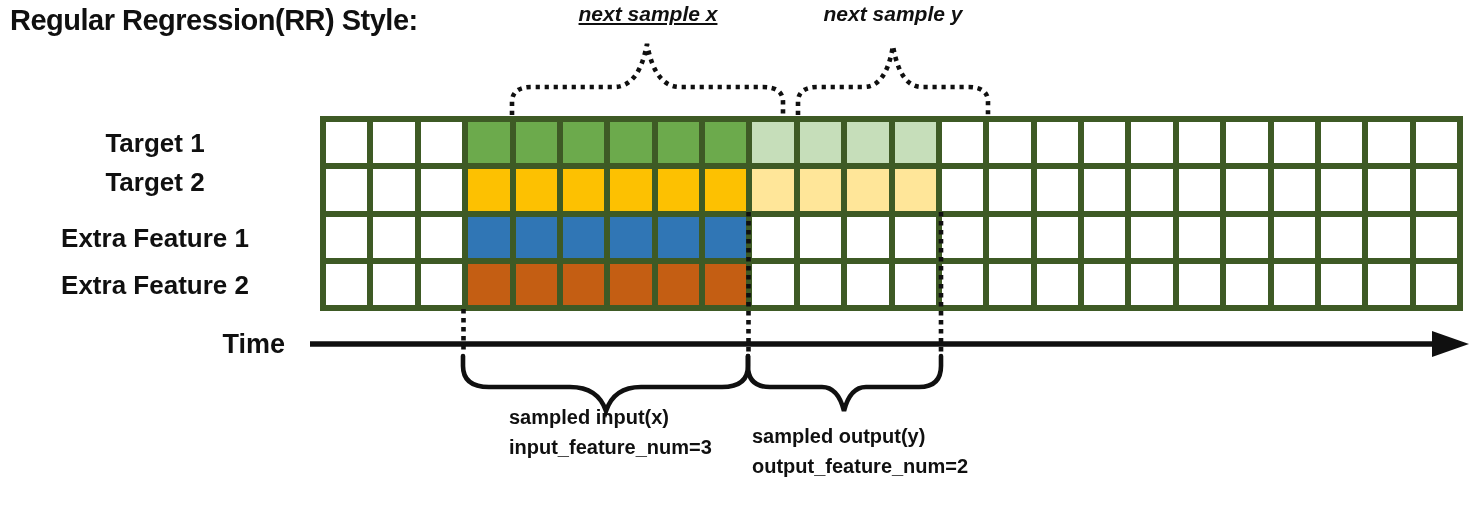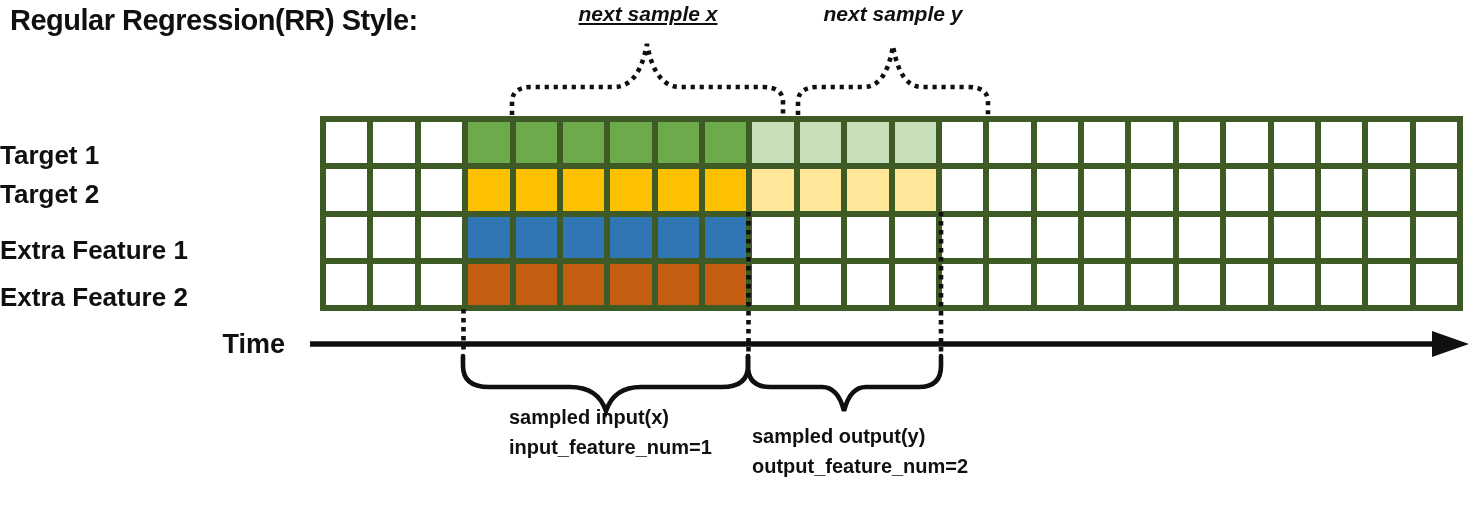--- a/index.html
+++ b/index.html
@@ -2,22 +2,22 @@
 <html style="--grid-green: #3e5a25;"><head>
 <meta charset="utf-8">
 <style>
   html,body{margin:0;padding:0;background:#ffffff;}
   body{width:1476px;height:516px;position:relative;overflow:hidden;
        font-family:"Liberation Sans",sans-serif;color:#101010;}
   .abs{position:absolute;}
   .title{left:10px;top:4px;font-size:29px;font-weight:bold;letter-spacing:-0.5px;}
   .top-label{top:2px;font-size:21px;font-weight:bold;font-style:italic;
              transform:translateX(-50%);white-space:nowrap;}
-  .row-label{width:310px;text-align:left;font-size:26px;font-weight:bold;
-             line-height:28px;white-space:nowrap;margin-top:12px;}
+  .row-label{width:310px;text-align:center;font-size:26px;font-weight:bold;
+             line-height:28px;white-space:nowrap;}
   .time-label{left:140px;top:329px;width:145px;text-align:right;
               font-size:27px;font-weight:bold;}
   #grid{left:320px;top:116px;width:1143px;height:195px;box-sizing:border-box;
         background:var(--grid-green,#3e5a25);border:6px solid var(--grid-green,#3e5a25);
         display:grid;grid-auto-rows:1fr;gap:6px;}
   .cell{background:#ffffff;}
   .note{font-size:20px;font-weight:bold;line-height:30px;white-space:nowrap;}
   #note-input{left:509px;top:402px;}
   #note-output{left:752px;top:421px;}
   svg.overlay{position:absolute;left:0;top:0;z-index:5;pointer-events:none;}
@@ -149,18 +149,18 @@
   <line x1="310" y1="344" x2="1440" y2="344" stroke="#101010" stroke-width="5.5"></line>
   <polygon points="1432,331 1469,344 1432,357" fill="#101010"></polygon>
 
   <path d="M 463 356 L 463 366 Q 463 387 489 387 L 570 387 Q 598 387 606 411 Q 614 387 641 387 L 722 387 Q 748 387 748 366 L 748 356" fill="none" stroke="#101010" stroke-width="4.6" stroke-linecap="round"></path>
 
   <path d="M 748 356 L 748 366 Q 748 387 770 387 L 822 387 Q 838 387 844 411 Q 850 387 866 387 L 919 387 Q 941 387 941 366 L 941 356" fill="none" stroke="#101010" stroke-width="4.6" stroke-linecap="round"></path>
 </svg>
 
 <div id="note-input" class="abs note">
   <div>sampled input(x)</div>
-  <div>input_feature_num=1</div>
+  <div>input_feature_num=3</div>
 </div>
 <div id="note-output" class="abs note">
   <div>sampled output(y)</div>
   <div>output_feature_num=2</div>
 </div>
 
 </body></html>

